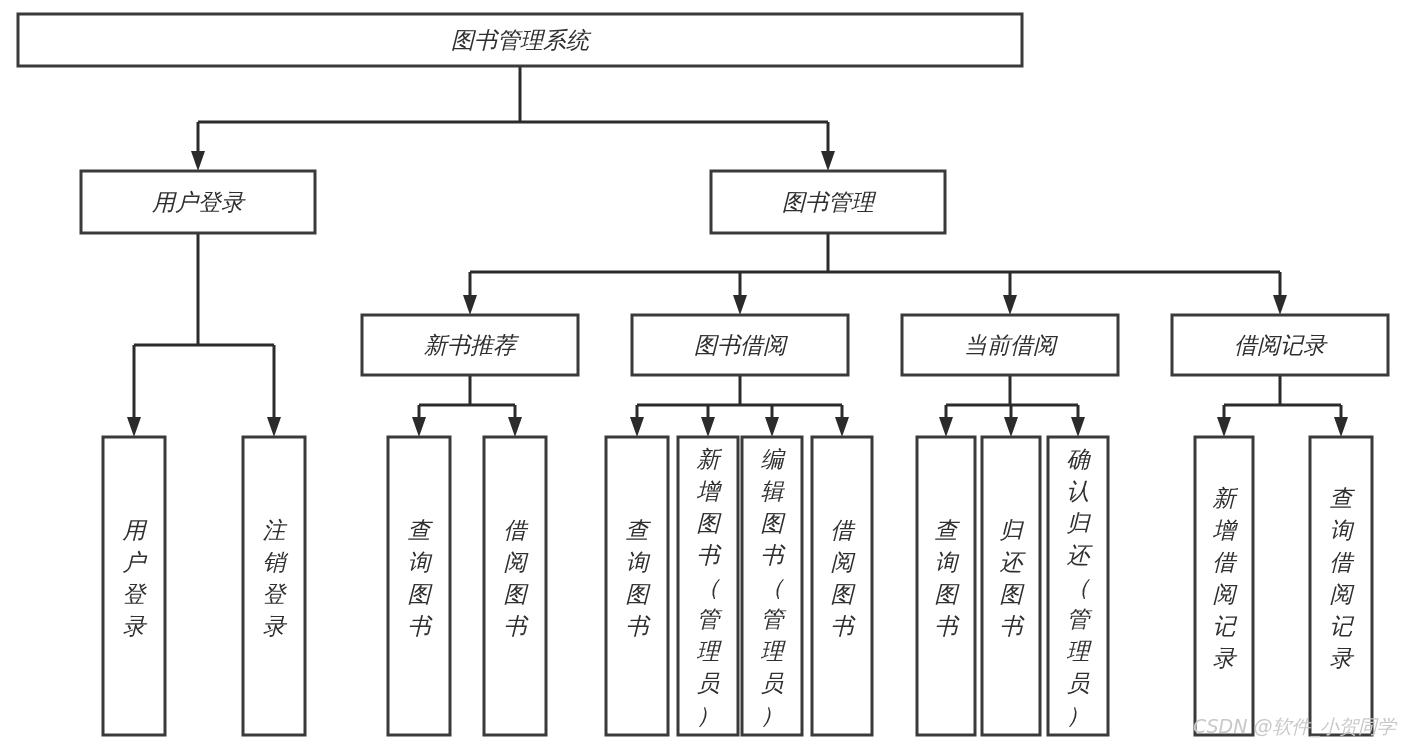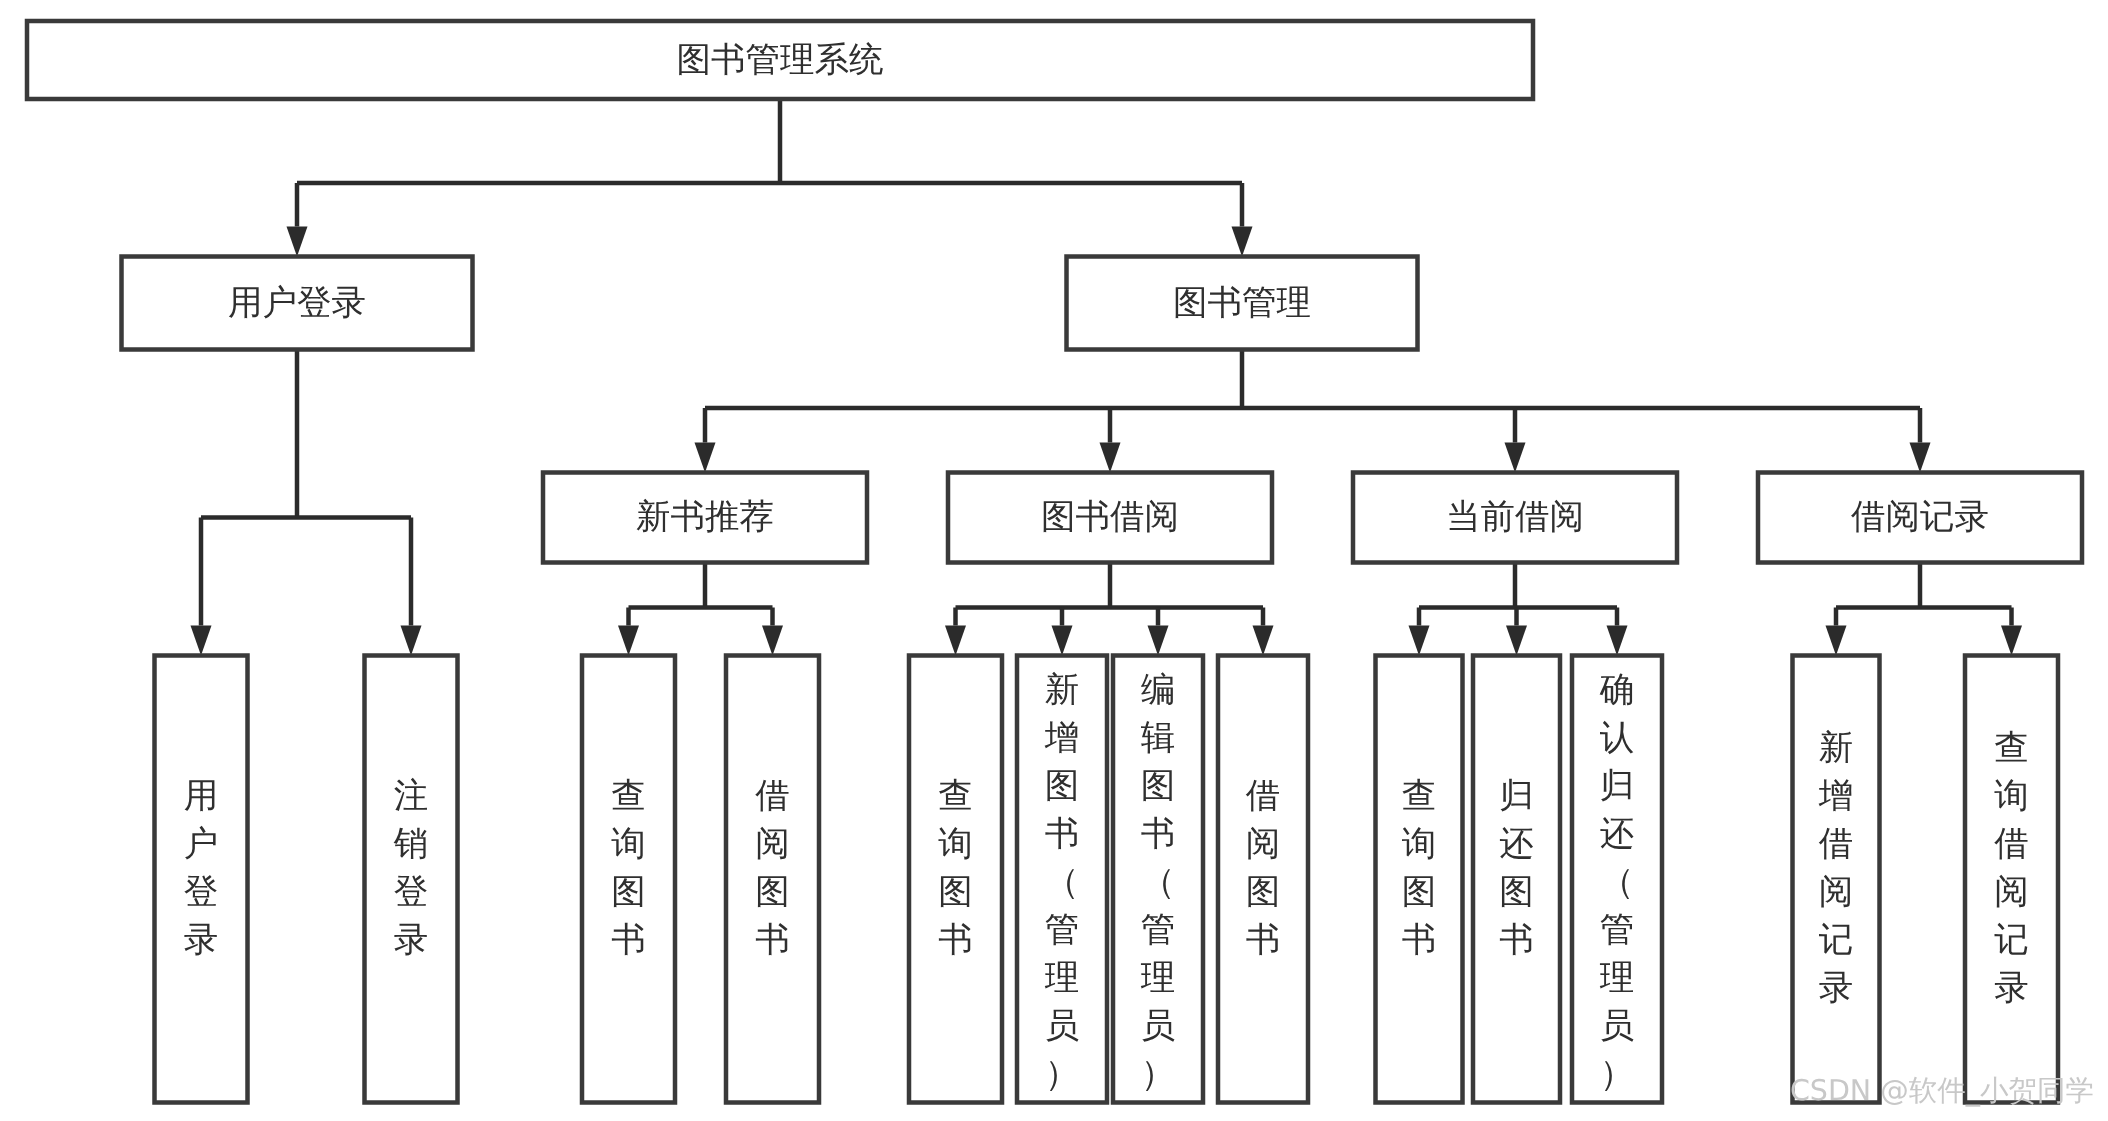--- a/index.html
+++ b/index.html
@@ -10,20 +10,21 @@
   }
   body {
     font-family: "DejaVu Sans", "Liberation Sans", sans-serif;
   }
   #diagram-root {
     position: relative;
     width: 1405px;
     height: 747px;
     background: #ffffff;
     overflow: hidden;
+    font-style: italic;
   }
   svg.diagram-canvas {
     position: absolute;
     top: 0;
     left: 0;
     width: 1405px;
     height: 747px;
     display: block;
   }
   .node-box {

